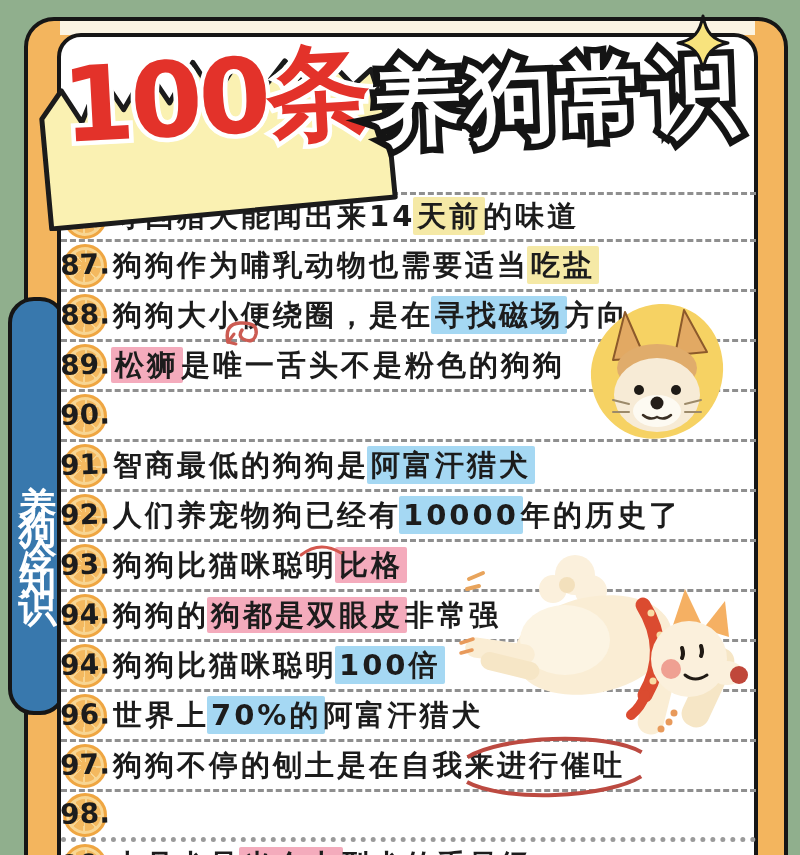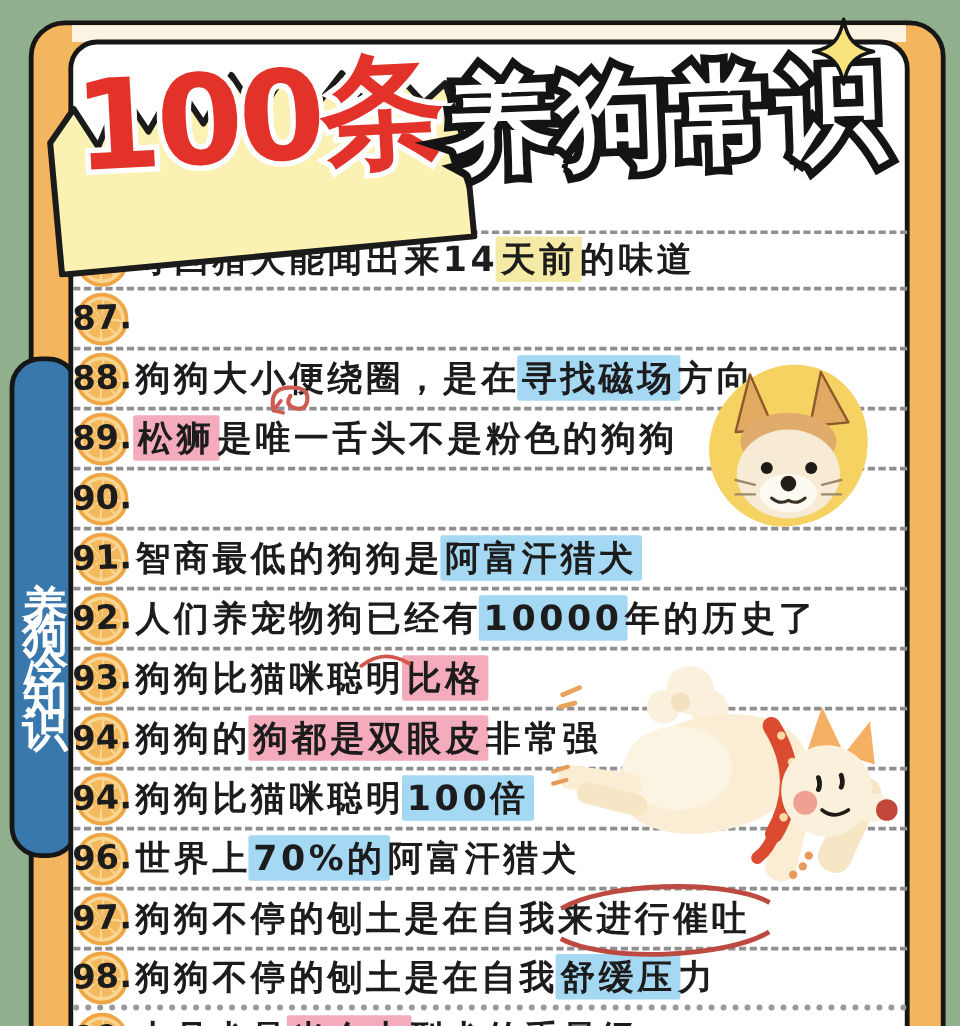--- a/index.html
+++ b/index.html
@@ -32,21 +32,21 @@
   .badge{position:relative;flex:none;width:44px;height:44px;border-radius:50%;
     border:3px solid var(--badge-orange);
     background:repeating-conic-gradient(from 8deg,#F4B95F 0deg 38deg,var(--badge-fill) 38deg 45deg);
     box-shadow:inset 0 0 0 3px var(--badge-fill);}
   .badge .num{position:absolute;left:50%;top:50%;transform:translate(-50%,-54%) rotate(-2deg);
     font-size:28px;font-weight:bold;color:var(--text-black);}
   .row-text{font-size:29px;font-weight:600;letter-spacing:3px;color:var(--text-black);}
   .hl{border-radius:2px;padding:2px 4px;margin:0 -2px;}
   .hl-yellow{background:var(--highlight-yellow);}
   .hl-blue{background:var(--highlight-blue);margin-top:48px;}
-  .hl-pink{background:var(--highlight-pink);}
+  .hl-pink{background:var(--highlight-pink);font-family:Liberation Serif, serif;}
   .circled{position:relative;display:inline-block;}
   .circle-doodle{position:absolute;left:-14px;top:-12px;width:calc(100% + 46px);height:calc(100% + 26px);
     overflow:visible;pointer-events:none;transform:rotate(-2deg);}
   .circle-doodle ellipse{fill:none;stroke:var(--doodle-red);stroke-width:4;vector-effect:non-scaling-stroke;}
 
   .title-paper{position:absolute;left:36px;top:28px;z-index:5;transform:rotate(-1deg);}
   .title-count{position:absolute;left:62px;top:44px;z-index:6;font-size:104px;font-weight:bold;
     letter-spacing:-4px;transform:rotate(-3deg);line-height:1.05;}
   .title-main{position:absolute;left:372px;top:52px;z-index:6;font-size:90px;font-weight:bold;
     letter-spacing:2px;transform:rotate(-2deg);line-height:1.05;}
@@ -83,20 +83,21 @@
       <div class="row">
         <span class="badge">
           <span class="num">86.</span>
         </span>
         <div class="row-text"><span>寻回猎犬能闻出来14</span><span class="hl hl-yellow">天前</span><span>的味道</span></div>
       </div>
       <div class="row">
         <span class="badge">
           <span class="num">87.</span>
         </span>
+        <div class="row-text"><span>狗狗作为哺乳动物也需要适当</span><span class="hl hl-yellow">吃盐</span></div>
       </div>
       <div class="row">
         <span class="badge">
           <span class="num">88.</span>
         </span>
         <div class="row-text"><span>狗狗大小便绕圈，是在</span><span class="hl hl-blue">寻找磁场</span><span>方向</span></div>
       </div>
       <div class="row">
         <span class="badge">
           <span class="num">89.</span>
@@ -149,21 +150,20 @@
           <span class="num">97.</span>
         </span>
         <div class="row-text"><span>狗狗不停的刨土是在自我</span><span class="circled">来进行催吐<svg class="circle-doodle" viewBox="0 0 100 40" preserveAspectRatio="none">
               <ellipse cx="50" cy="20" rx="47" ry="17" pathLength="100" stroke-dasharray="84 16" stroke-dashoffset="-8"></ellipse>
             </svg></span></div>
       </div>
       <div class="row dots">
         <span class="badge">
           <span class="num">98.</span>
         </span>
-        <div class="row-text"><span>狗狗不停的刨土是在自我</span><span class="hl hl-blue">舒缓压</span><span>力</span></div>
       </div>
       <div class="row">
         <span class="badge">
           <span class="num">99.</span>
         </span>
         <div class="row-text"><span>大丹犬是</span><span class="hl hl-pink">当今大</span><span>型犬的重量级</span></div>
       </div>
     </div>
 
   <svg class="title-paper" width="370" height="200" viewBox="0 0 370 200">

